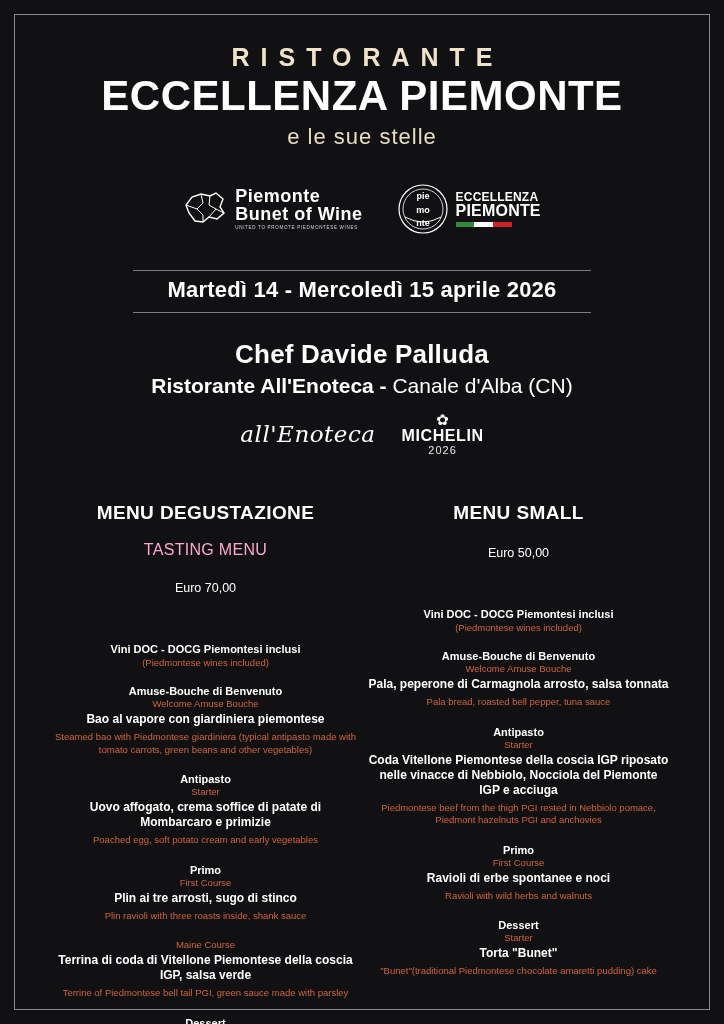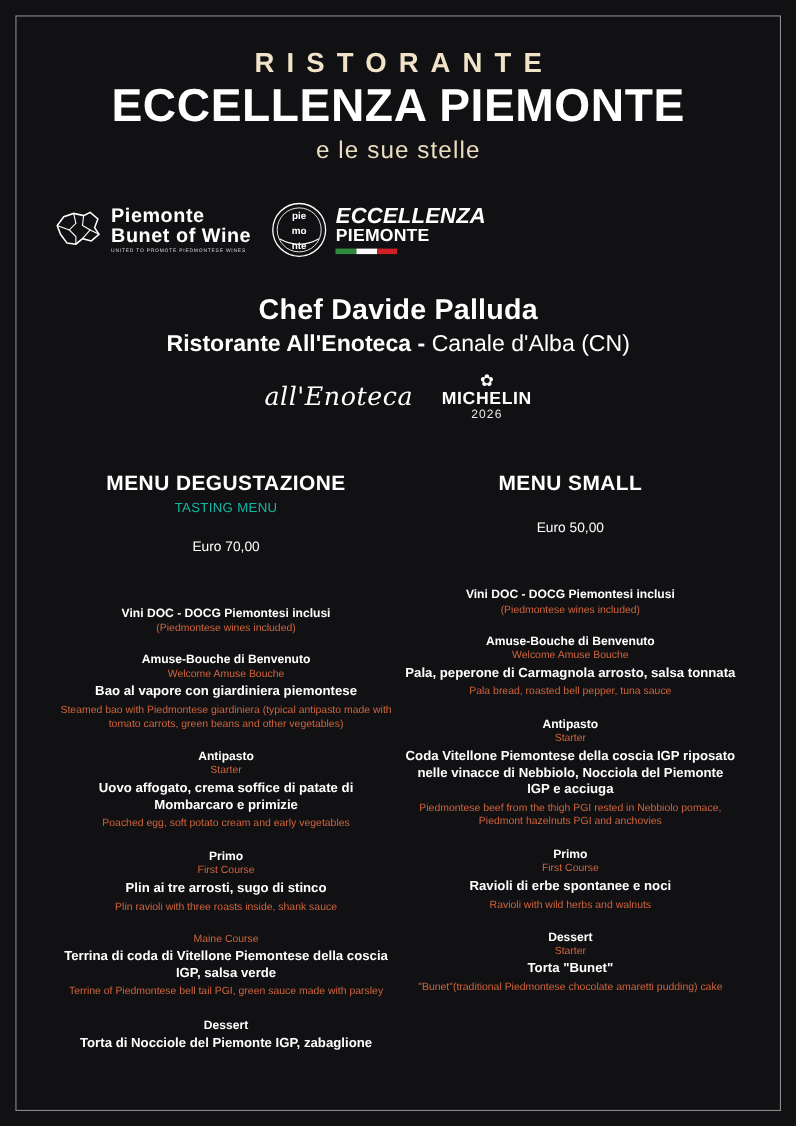--- a/index.html
+++ b/index.html
@@ -54,22 +54,23 @@
     text-align: center;
     font-size: 22px;
     color: #e9dcc0;
     margin-top: 6px;
     letter-spacing: 1px;
   }
 
   
   .logos {
     display: flex;
+    justify-content: center;
     align-items: center;
-    gap: 18px;
+    gap: 34px;
     margin-top: 28px;
     height: 62px;
   }
   .logo-lw {
     display: flex;
     align-items: center;
     gap: 8px;
   }
   .lw-mark {
     width: 44px;
@@ -101,24 +102,23 @@
   }
   .ep-mark {
     width: 52px;
     height: 52px;
     position: relative;
   }
   .ep-text {
     line-height: 1.02;
   }
   .ep-l1 {
-    font-size: 20px;
+    font-size: 12px;
     font-weight: 700;
     letter-spacing: 0.2px;
-    font-style: italic;
   }
   .ep-l2 {
     font-size: 16px;
     font-weight: 700;
     letter-spacing: 0.2px;
   }
   .ep-flag {
     display: flex;
     width: 56px;
     height: 5px;
@@ -194,23 +194,23 @@
     text-align: center;
     padding: 0 6px;
     box-sizing: border-box;
   }
   .menu-title {
     font-size: 19px;
     font-weight: 700;
     letter-spacing: 0.4px;
   }
   .menu-title-en {
-    font-size: 12px;
-    color: #14b8a6;
-    margin-top: 3px;
+    font-size: 16px;
+    color: #f9a8d4;
+    margin-top: 17px;
     letter-spacing: 0.3px;
   }
   .menu-price {
     font-size: 12.5px;
     margin-top: 22px;
   }
   .menu-wines {
     font-size: 11px;
     font-weight: 700;
     margin-top: 48px;
@@ -289,20 +289,25 @@
           <div class="ep-l2">PIEMONTE</div>
           <span class="ep-flag">
             <i style="background:#2e8b3d"></i>
               <i style="background:#ffffff"></i>
               <i style="background:#cf2027"></i>
           </span>
         </span>
       </div>
     </div>
 
+    <div class="dates-wrap">
+      <div class="rule"></div>
+      <div class="dates">Martedì 14 - Mercoledì 15 aprile 2026</div>
+      <div class="rule"></div>
+    </div>
 
     <div class="chef-block">
       <div class="chef-name">Chef Davide Palluda</div>
       <div class="chef-rest"><span>Ristorante All'Enoteca - </span><span class="light">Canale d'Alba (CN)</span></div>
       <div class="chef-logos">
         <div class="enoteca-script">all'Enoteca</div>
         <div class="michelin">
           <div class="michelin-star">✿</div>
           <div class="michelin-name">MICHELIN</div>
           <div class="michelin-year">2026</div>

